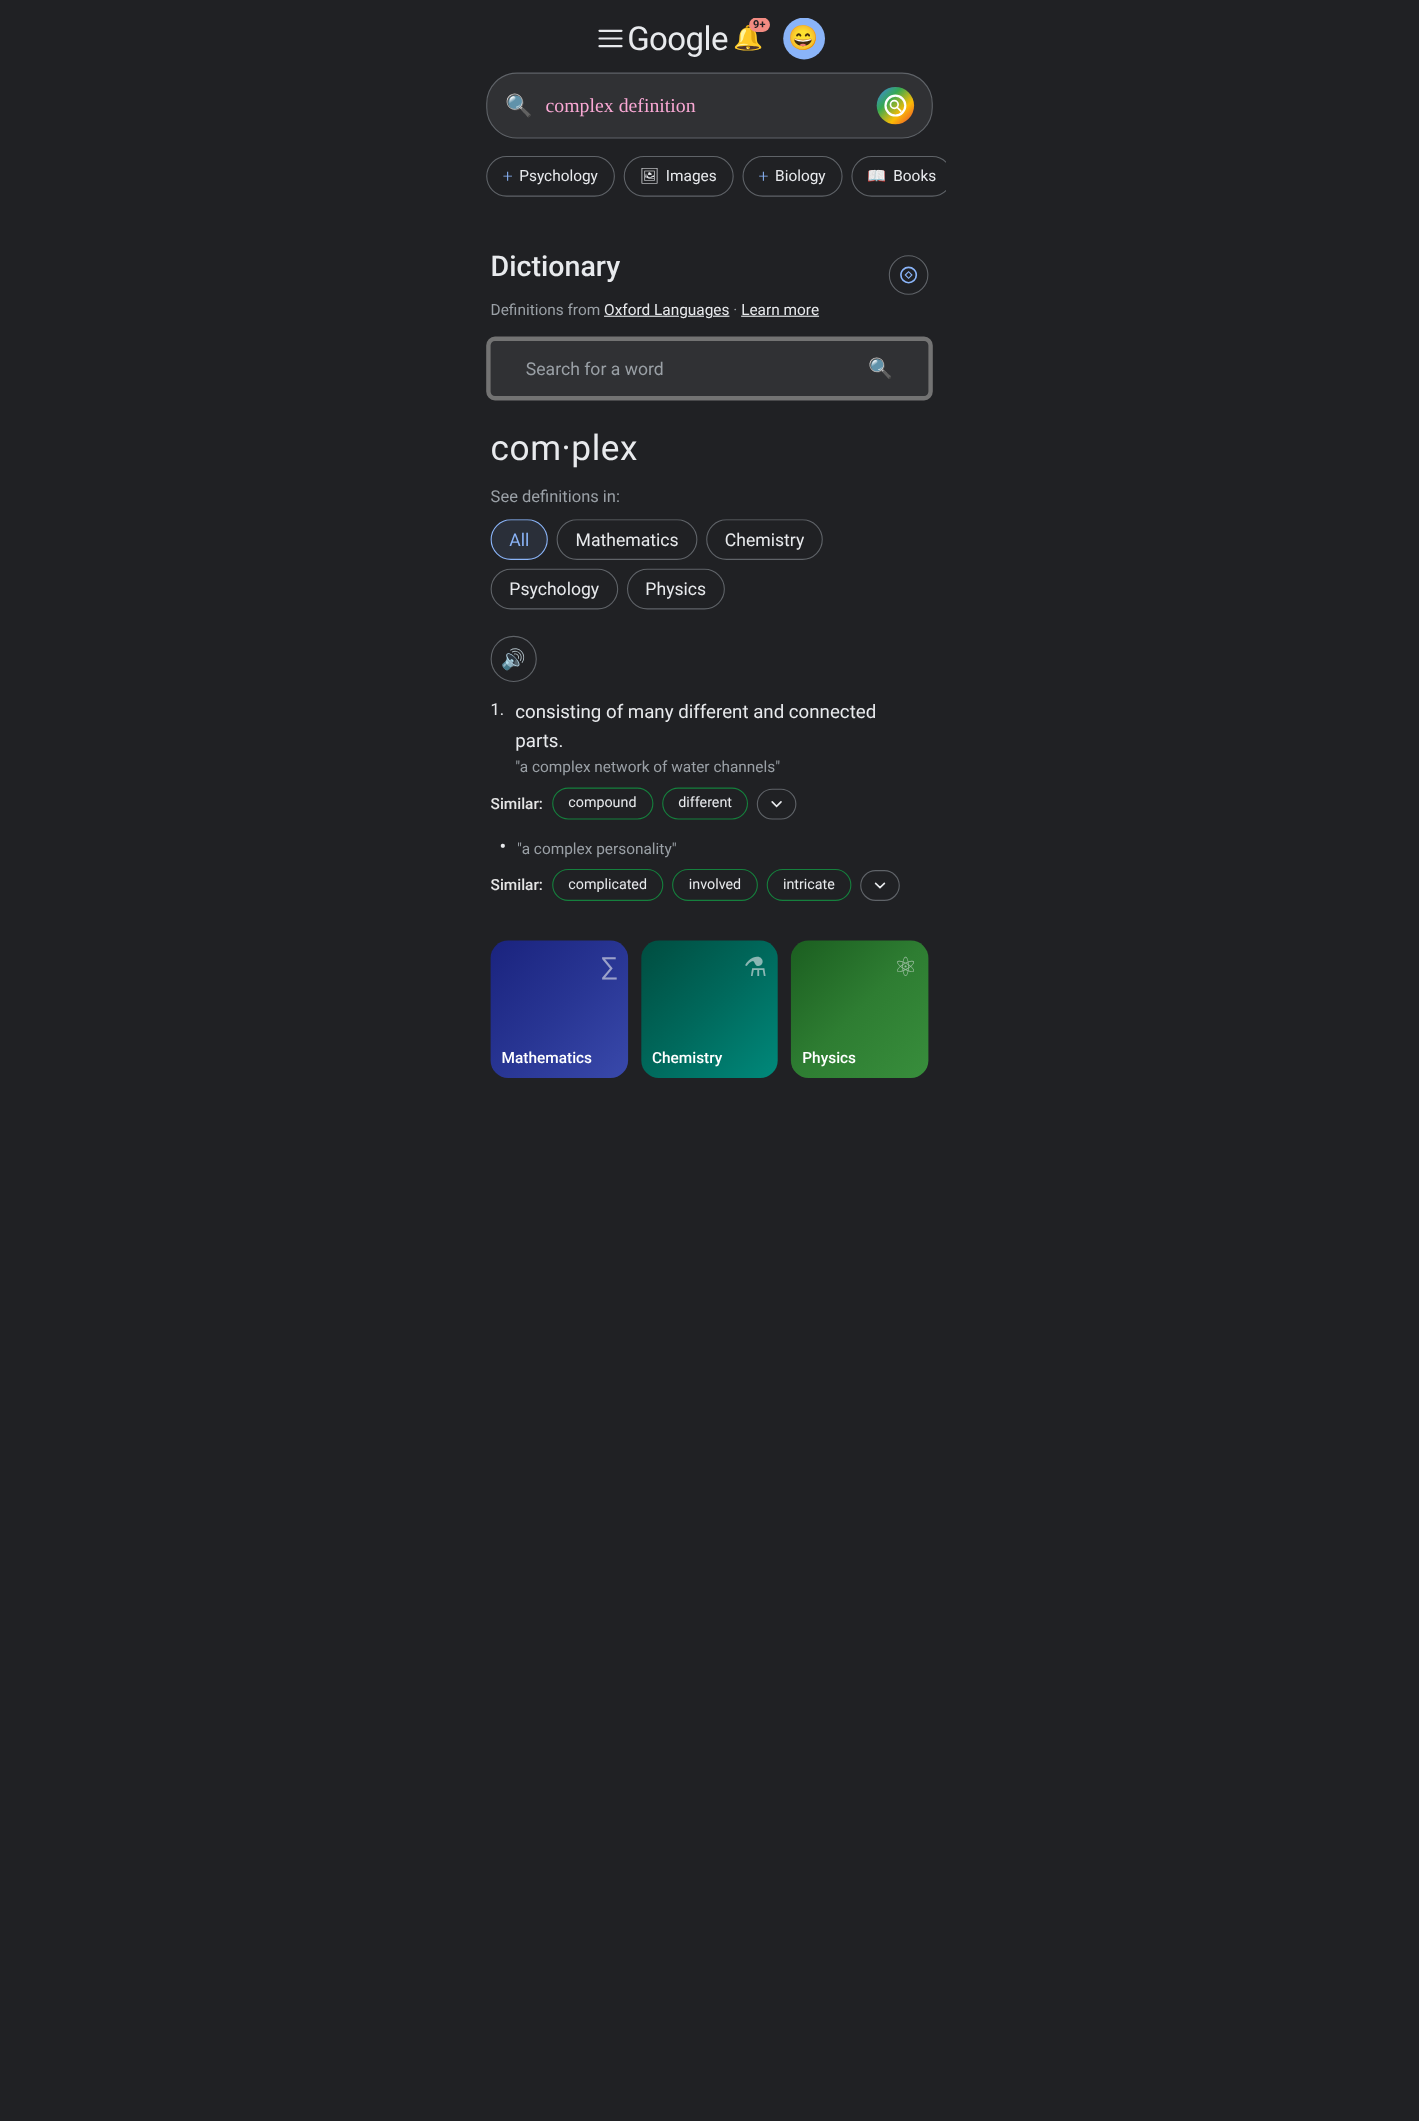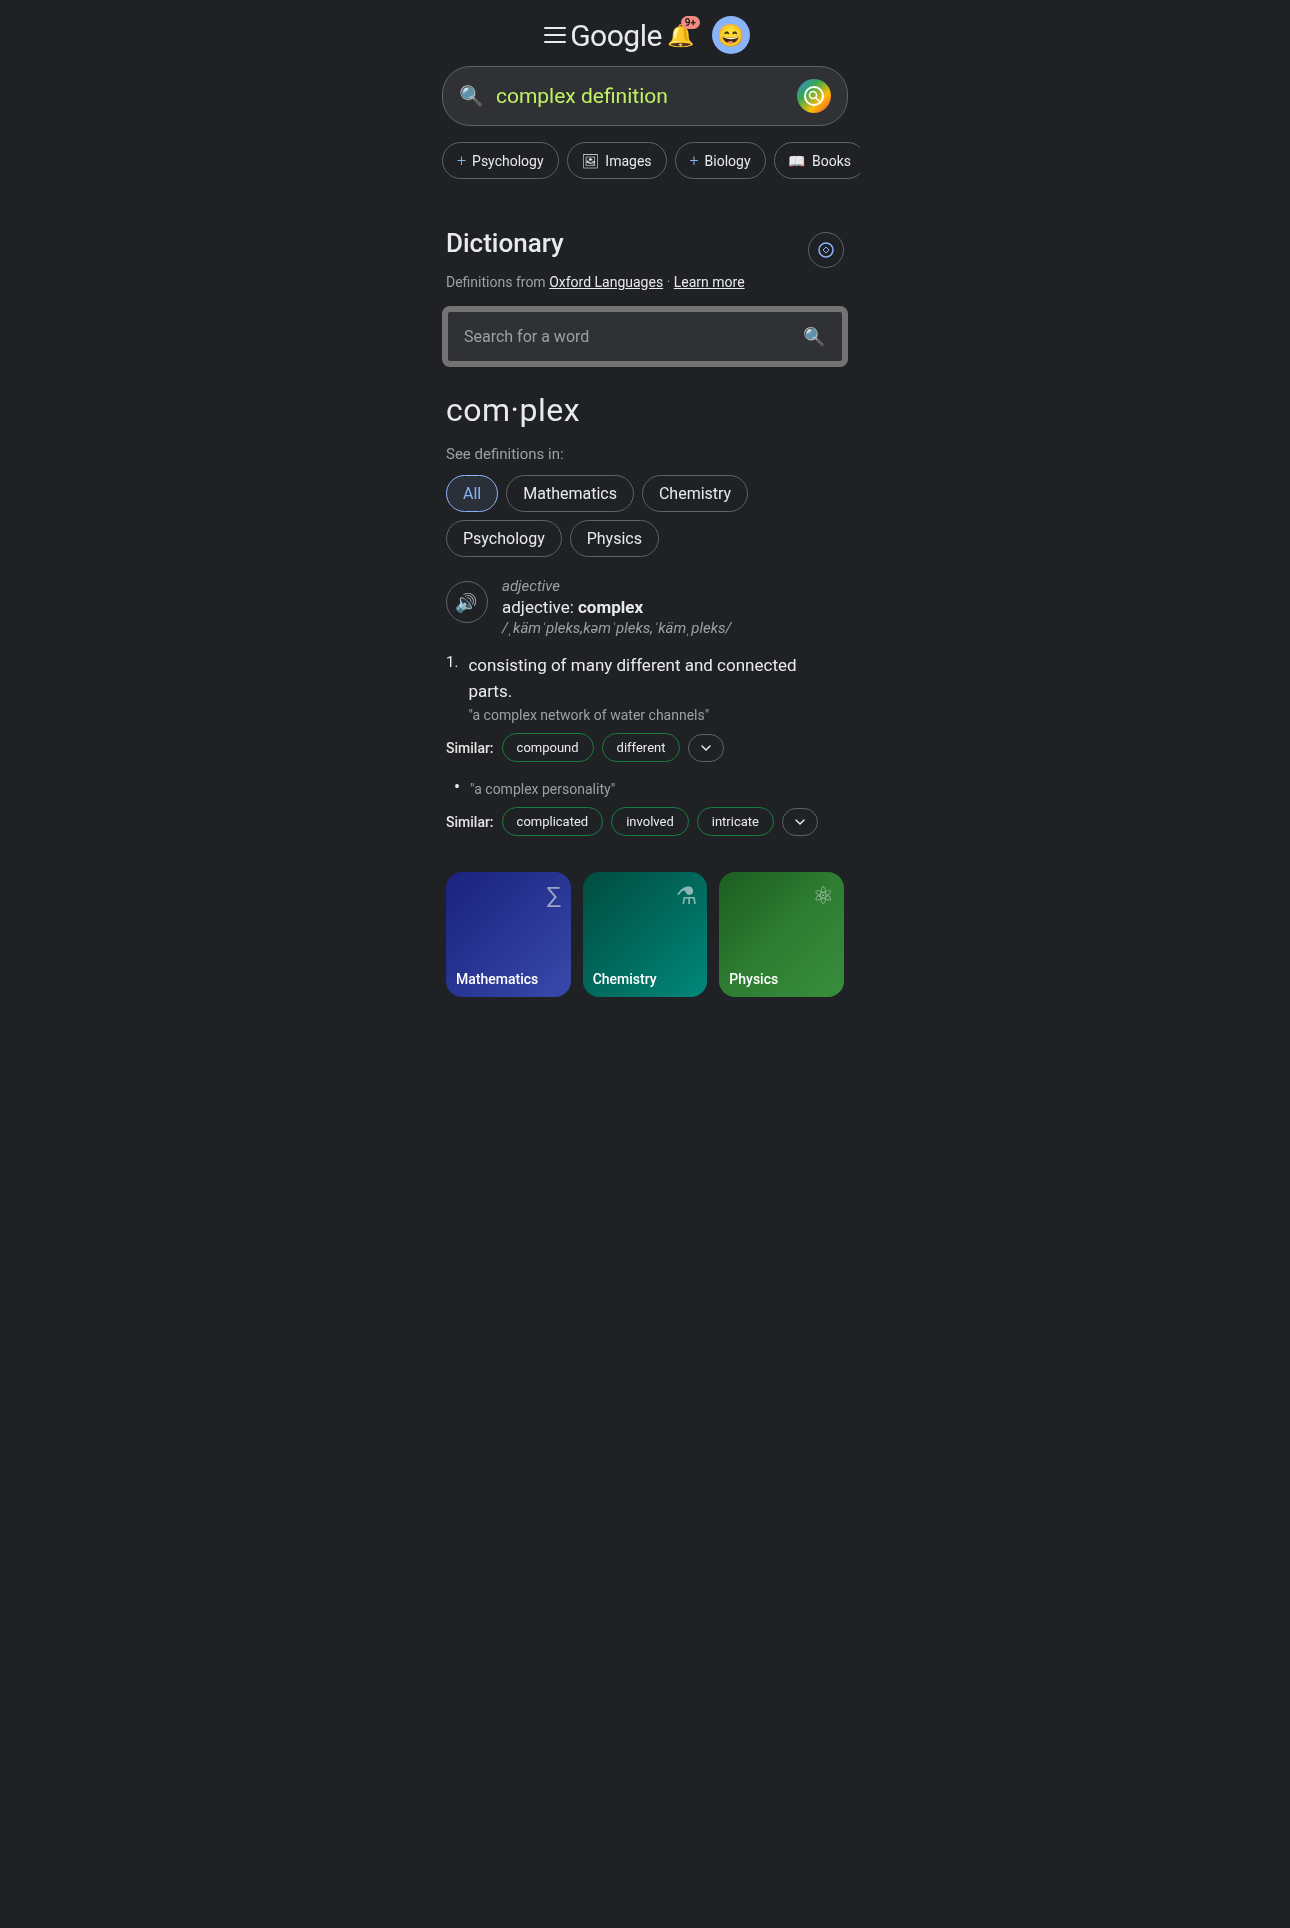--- a/index.html
+++ b/index.html
@@ -98,22 +98,23 @@
       padding: 12px 16px;
       gap: 12px;
       border: 1px solid #5f6368;
     }
     .search-icon {
       color: #9aa0a6;
       font-size: 20px;
     }
     .search-text {
       flex: 1;
-      color: #bef264;
-      font-size: 21px;
+      color: #f9a8d4;
+      font-size: 18px;
+      font-family: Liberation Serif, serif;
     }
     .lens-icon {
       width: 34px;
       height: 34px;
       border-radius: 50%;
       background: linear-gradient(135deg, #4285f4, #34a853, #fbbc05, #ea4335);
       display: flex;
       align-items: center;
       justify-content: center;
       cursor: pointer;
@@ -196,23 +197,23 @@
     .learn-more-link {
       color: #e8eaed;
       text-decoration: underline;
       cursor: pointer;
     }
     
     .word-search {
       margin: 0 12px 24px 12px;
       display: flex;
       align-items: center;
-      border: 6px solid #737373;
+      border: 4px solid #737373;
       border-radius: 8px;
-      padding: 14px 16px;
+      padding: 14px 32px;
       background: #303134;
     }
     .word-search-placeholder {
       flex: 1;
       color: #9aa0a6;
       font-size: 16px;
     }
     .word-search-icon {
       color: #9aa0a6;
       font-size: 18px;
@@ -504,25 +505,20 @@
   <div class="cat-chip">Chemistry</div>
   <div class="cat-chip">Psychology</div>
   <div class="cat-chip">Physics</div>
 </div>
 
 <div class="def-section">
   <div class="def-row">
     <div class="audio-btn">
       <span class="audio-icon">🔊</span>
     </div>
-    <div class="def-content">
-      <div class="pos-italic">adjective</div>
-      <div class="word-bold"><span>adjective: </span><strong>complex</strong></div>
-      <div class="phonetic">/ˌkämˈpleks,kəmˈpleks,ˈkämˌpleks/</div>
-    </div>
   </div>
 </div>
 
 <div class="def-list">
 
   <div class="def-item">
     <div class="def-numbered">
       <span class="def-num">1.</span>
       <div class="def-text-wrap">
         <div class="def-main-text">consisting of many different and connected parts.</div>

